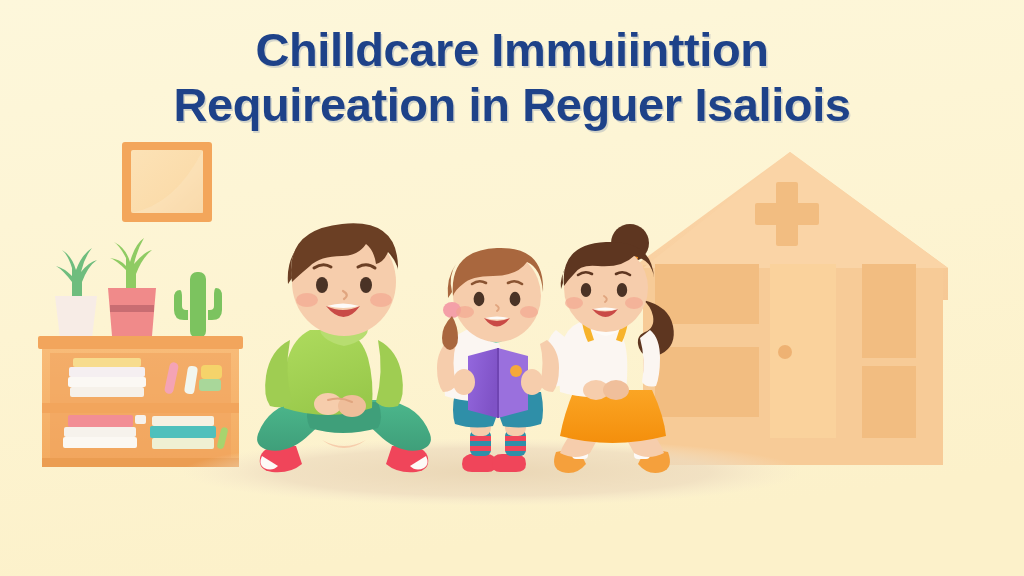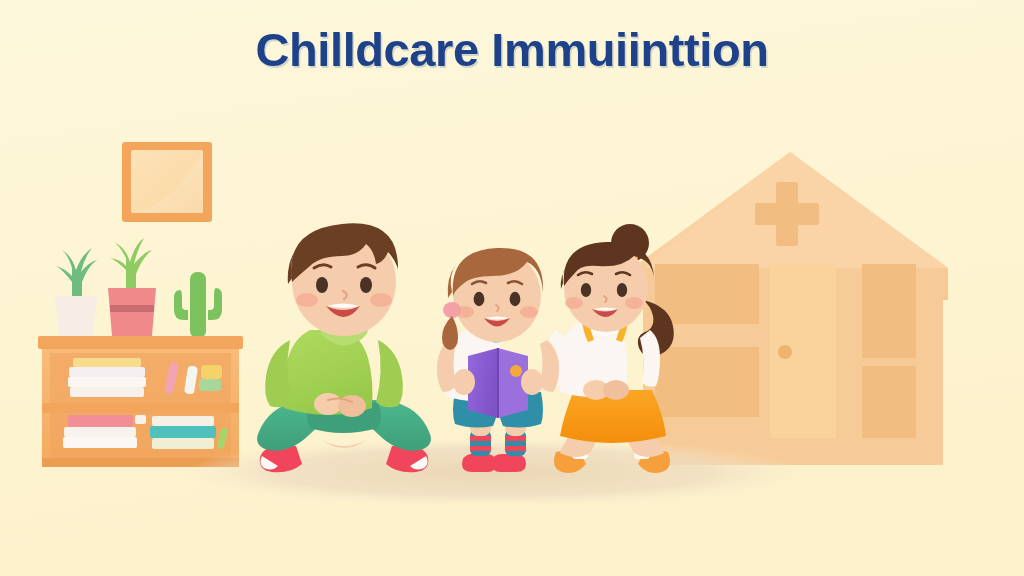--- a/index.html
+++ b/index.html
@@ -327,15 +327,16 @@
 
       <path d="M343 291 q7 4 1 8" stroke="#e0a57f" stroke-width="2.2" fill="none" stroke-linecap="round"></path>
 
       <path d="M326 306 q18 22 34 0 q-17 8 -34 0 Z" fill="#c94a46"></path>
       <path d="M327 306 q17 4 32 0 q-16 -5 -32 0 Z" fill="#fdfbf8"></path>
     </g>
   </svg>
 
   <div id="title-block">
     <span class="title-line">Chilldcare Immuiinttion</span>
+    <span class="title-line">Requireation in Reguer Isaliois</span>
   </div>
 
 </div>
 
 </body></html>

